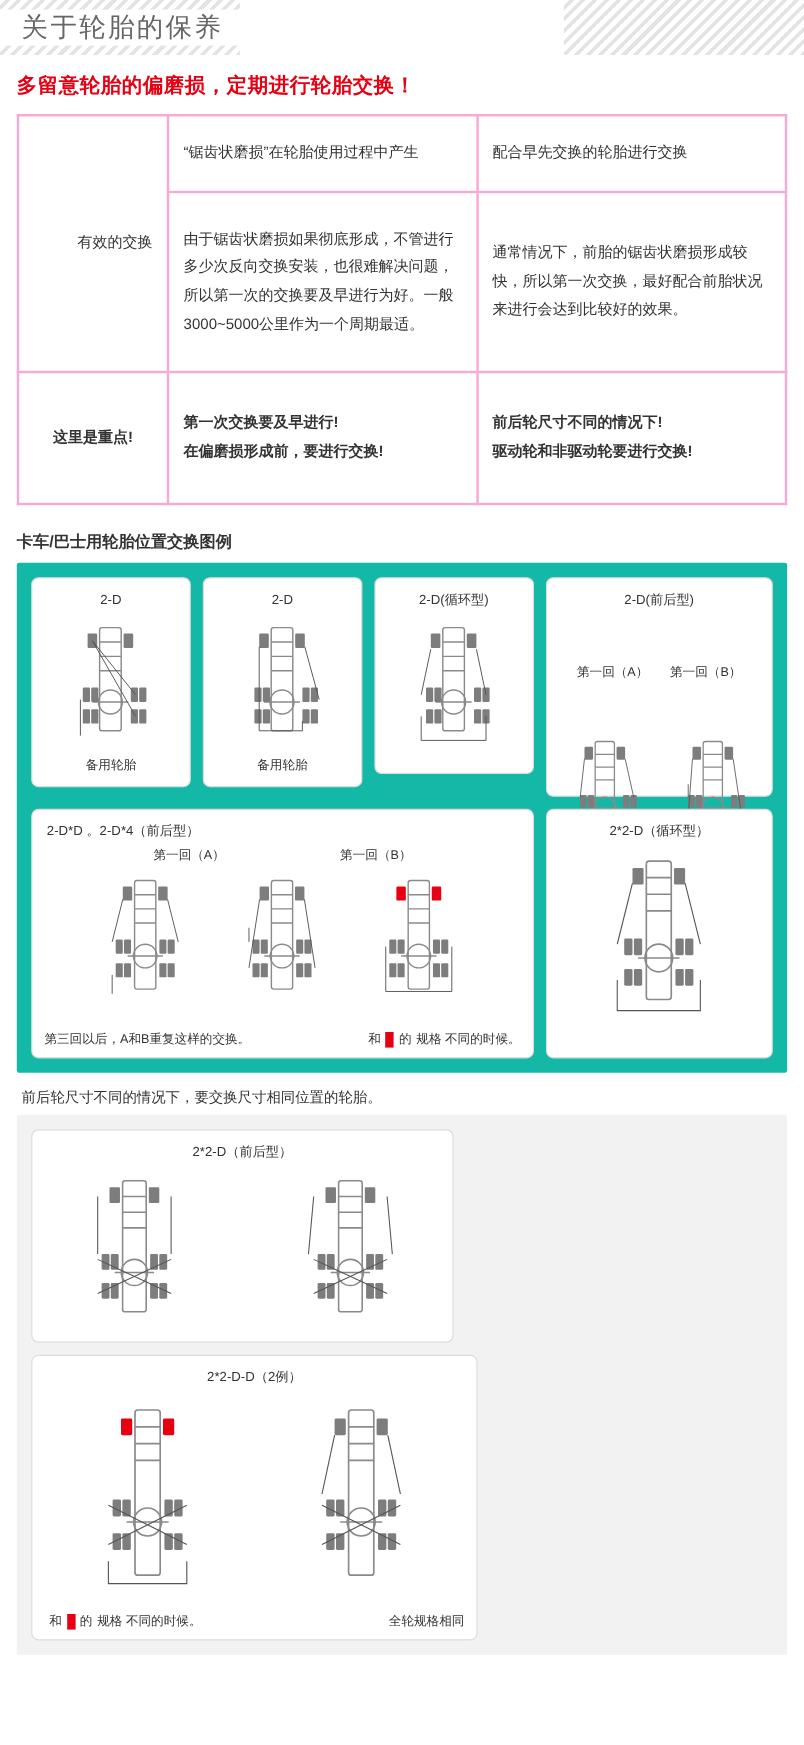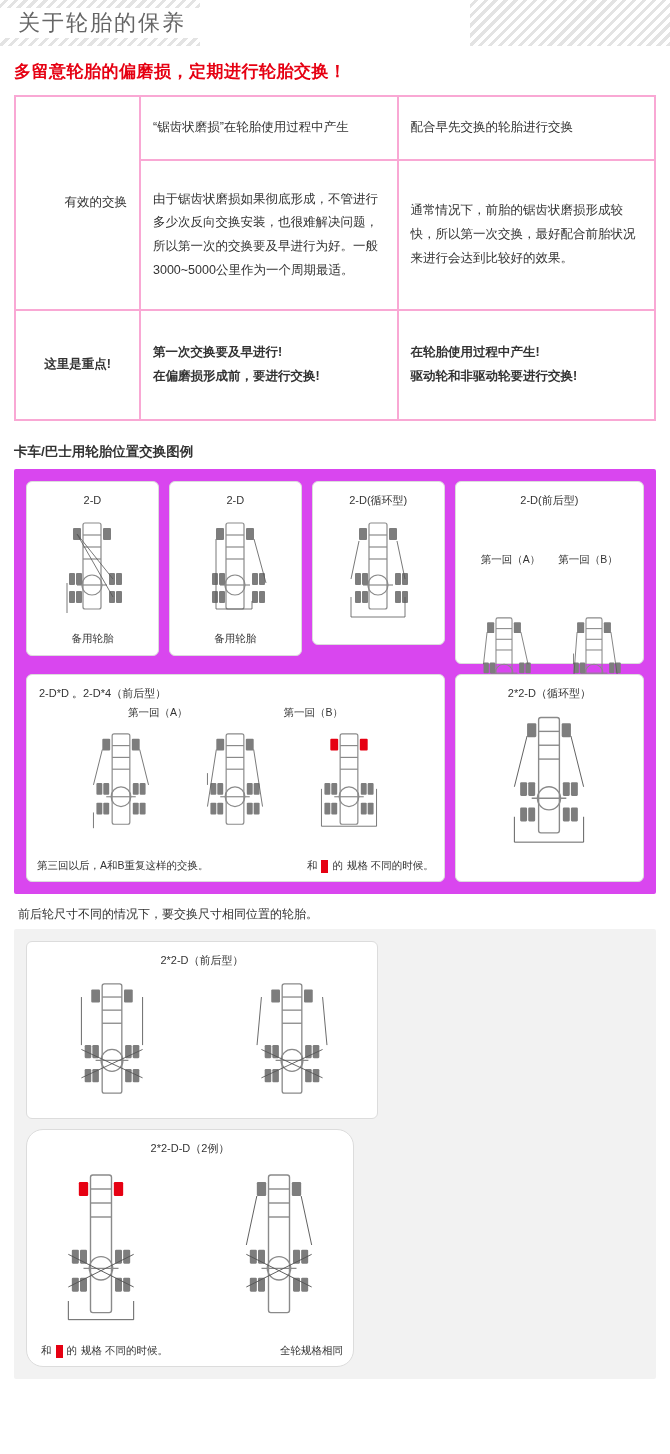--- a/index.html
+++ b/index.html
@@ -112,21 +112,21 @@
   }
   .note-line {
     font-size: 12px;
     color: #333;
     padding: 12px 14px 6px 18px;
   }
 
   
   .panel {
     margin: 0 14px;
-    background: #d946ef;
+    background: #14b8a6;
     padding: 12px;
     border-radius: 2px;
   }
   .cardrow {
     display: flex;
     gap: 10px;
     margin-bottom: 10px;
   }
   .cardrow:last-child { margin-bottom: 0; }
   .card {
@@ -223,21 +223,21 @@
         <td class="body-cell">由于锯齿状磨损如果彻底形成，不管进行多少次反向交换安装，也很难解决问题，所以第一次的交换要及早进行为好。一般3000~5000公里作为一个周期最适。</td>
         <td class="body-cell">通常情况下，前胎的锯齿状磨损形成较快，所以第一次交换，最好配合前胎状况来进行会达到比较好的效果。</td>
       </tr>
       <tr>
         <td class="point-label">这里是重点!</td>
         <td class="point-cell">
           <div>第一次交换要及早进行!</div>
           <div>在偏磨损形成前，要进行交换!</div>
         </td>
         <td class="point-cell">
-          <div>在轮胎使用过程中产生!</div>
+          <div>前后轮尺寸不同的情况下!</div>
           <div>驱动轮和非驱动轮要进行交换!</div>
         </td>
       </tr>
     </tbody>
       </table>
   </div>
 
   <div class="section-head">卡车/巴士用轮胎位置交换图例</div>
 
   <div class="panel">
@@ -608,21 +608,21 @@
               <path d="M78 70 L22 96"></path>
               <path d="M22 22 L18 66"></path>
               <path d="M78 22 L82 66"></path>
             </g>
           </svg>
         </div>
       </div>
     </div>
 
     <div class="cardrow">
-      <div class="card" style="width:328px;height:238px;align-items:stretch;border-radius:17px;">
+      <div class="card" style="width:372px;height:238px;align-items:stretch;">
         <div class="card-title">2*2-D-D（2例）</div>
         <div class="diagrams" style="gap:60px;">
           <svg class="truck" width="118" height="175" viewBox="0 0 100 150">
             <g stroke="#8a8a8a" fill="none" stroke-width="1.2">
               <rect x="41" y="12" width="18" height="118" rx="2"></rect>
               <line x1="41" y1="24" x2="59" y2="24"></line>
                 <line x1="41" y1="36" x2="59" y2="36"></line>
                 <line x1="41" y1="48" x2="59" y2="48"></line>
               <circle cx="50" cy="92" r="10"></circle>
                 <line x1="35" y1="92" x2="65" y2="92"></line>

